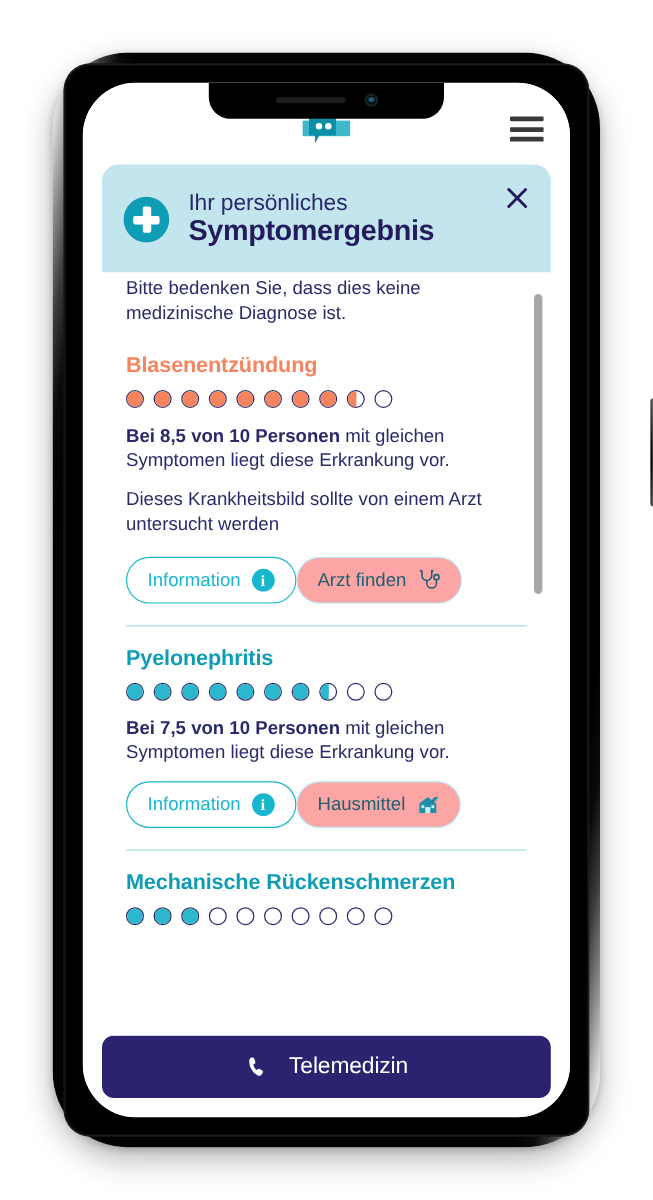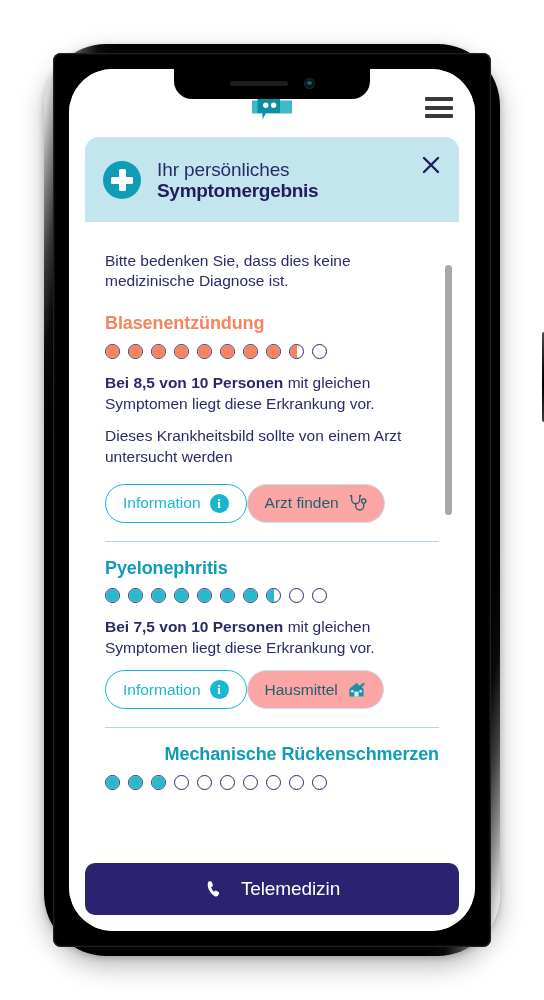--- a/index.html
+++ b/index.html
@@ -30,21 +30,21 @@
         #8f8f8f 96%, #dcdcdc 98%, #f4f4f4 100%);
     box-shadow: 0 10px 26px rgba(0,0,0,0.28), 0 2px 6px rgba(0,0,0,0.2);
     box-sizing: border-box;
   }
   #phone-inner-bezel {
     position: absolute;
     left: 9px;
     top: 9px;
     right: 9px;
     bottom: 9px;
-    border-radius: 8px;
+    border-radius: 22px;
     background: #000;
     box-shadow: inset 0 0 2px 1px #2c2c2c;
   }
   #phone-screen {
     position: absolute;
     left: 16px;
     top: 16px;
     right: 16px;
     bottom: 16px;
     border-radius: 44px;
@@ -190,21 +190,21 @@
     left: 8px; top: 15.5px; width: 22px; height: 7px;
   }
   #header-titles { line-height: 1.12; }
   #header-subtitle {
     font-size: 19px;
     color: #2a2a6a;
     font-weight: 400;
     letter-spacing: -0.1px;
   }
   #header-title {
-    font-size: 19px;
+    font-size: 24px;
     color: #221c5c;
     font-weight: 700;
     letter-spacing: -0.3px;
   }
   #close-button {
     position: absolute;
     right: 16px;
     top: 16px;
     width: 24px;
     height: 24px;
@@ -213,21 +213,20 @@
   #close-button svg { display: block; }
 
   
   #card-body {
     background: #fff;
     flex: 1 1 auto;
     overflow: hidden;
     padding: 4px 20px 0 20px;
     position: relative;
     min-height: 0;
-    margin-top: 25px;
   }
   #scroll-track {
     position: absolute;
     right: 7px;
     top: 12px;
     bottom: 0px;
     width: 7px;
   }
   #scroll-thumb {
     position: absolute;
@@ -487,21 +486,21 @@
                           <rect x="14.4" y="11.6" width="2.8" height="2.8" fill="#cfeef5"></rect>
                           <path d="M15.6 5.2 c2.4-1.6 4.6-1.3 4.6-1.3 s.2 2.5-1.6 3.9 c-1.4 1.1-3.0.6-3.0.6 Z" fill="#2aa9bf"></path>
                           <path d="M15.3 8.6 C15.9 6.2 17.8 4.6 19.8 4.0" fill="none" stroke="#1f5f72" stroke-width="1" stroke-linecap="round"></path>
                         </svg>
                       </span>
                     </div>
                   </div>
                 </div>
                 <hr class="result-divider">
                 <div class="result-block">
-                  <div class="result-name" style="color: rgb(15, 156, 181); text-align: right;">Mechanische Rückenschmerzen</div>
+                  <div class="result-name" style="color: rgb(15, 156, 181);">Mechanische Rückenschmerzen</div>
                   <div class="dots-row">
                     <span class="dot full" style="--dot-color: #2bb8cc;"></span>
                     <span class="dot full" style="--dot-color: #2bb8cc;"></span>
                     <span class="dot full" style="--dot-color: #2bb8cc;"></span>
                     <span class="dot" style="--dot-color: #2bb8cc;"></span>
                     <span class="dot" style="--dot-color: #2bb8cc;"></span>
                     <span class="dot" style="--dot-color: #2bb8cc;"></span>
                     <span class="dot" style="--dot-color: #2bb8cc;"></span>
                     <span class="dot" style="--dot-color: #2bb8cc;"></span>
                     <span class="dot" style="--dot-color: #2bb8cc;"></span>

